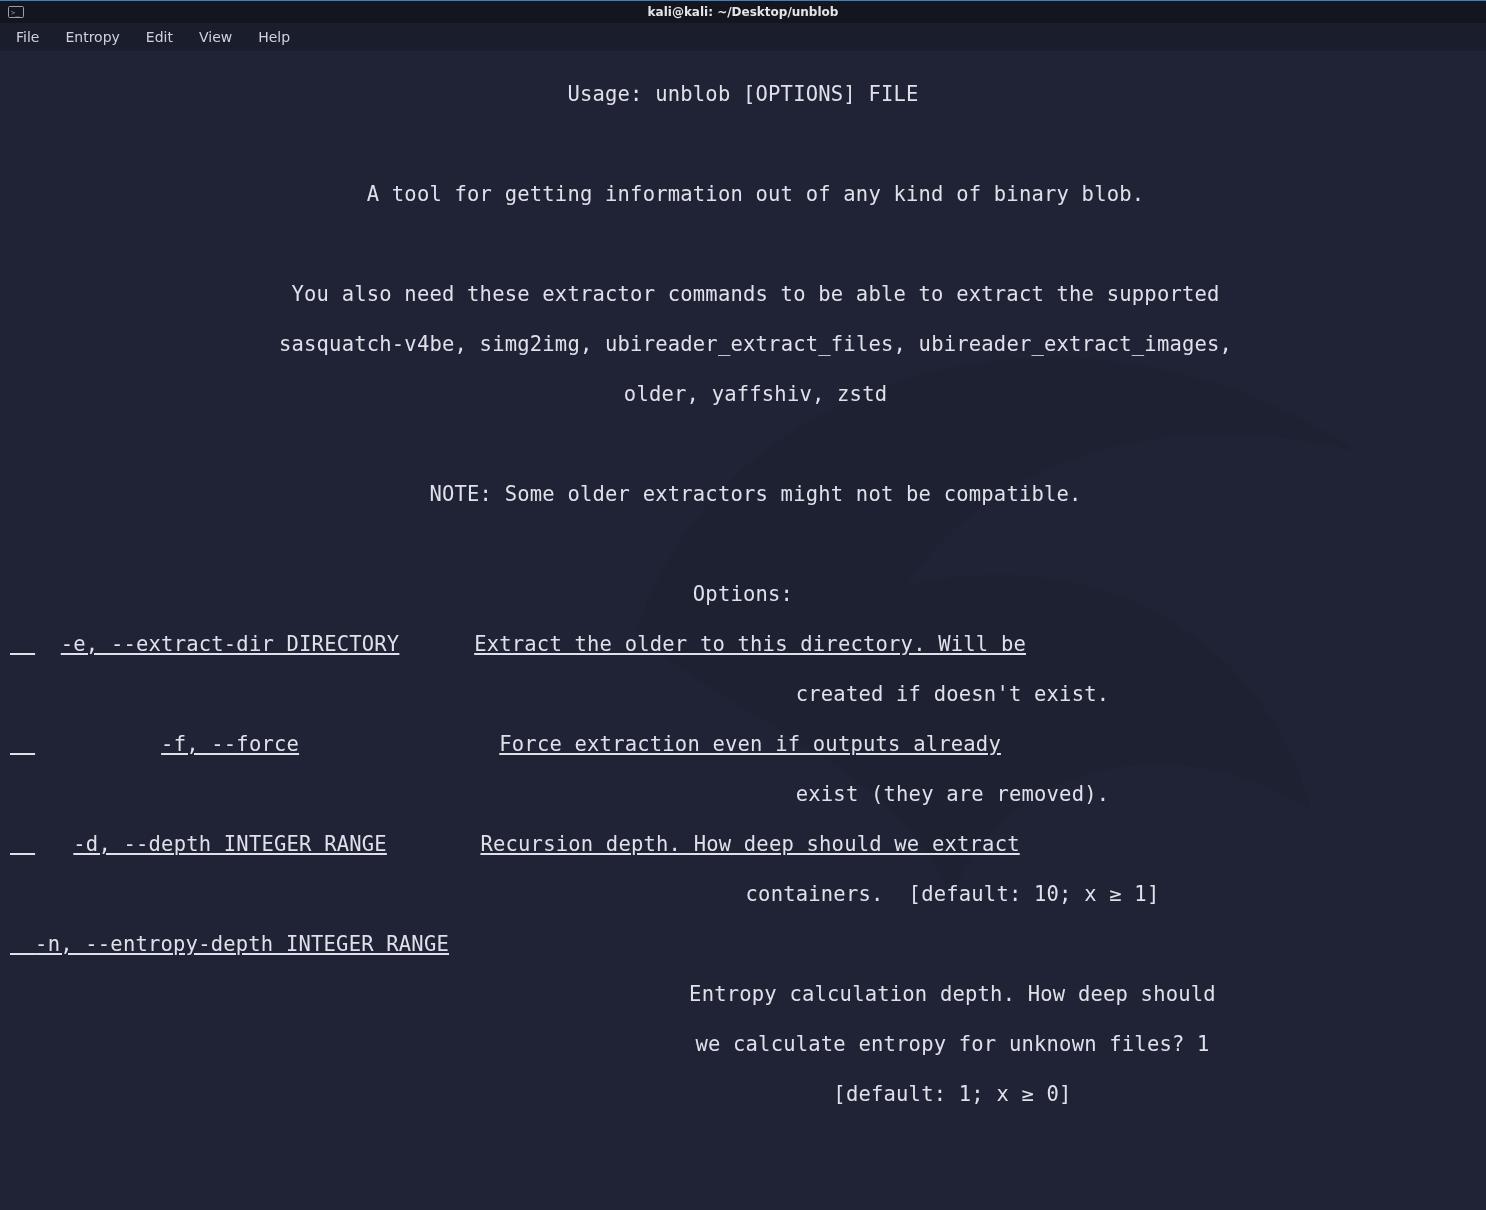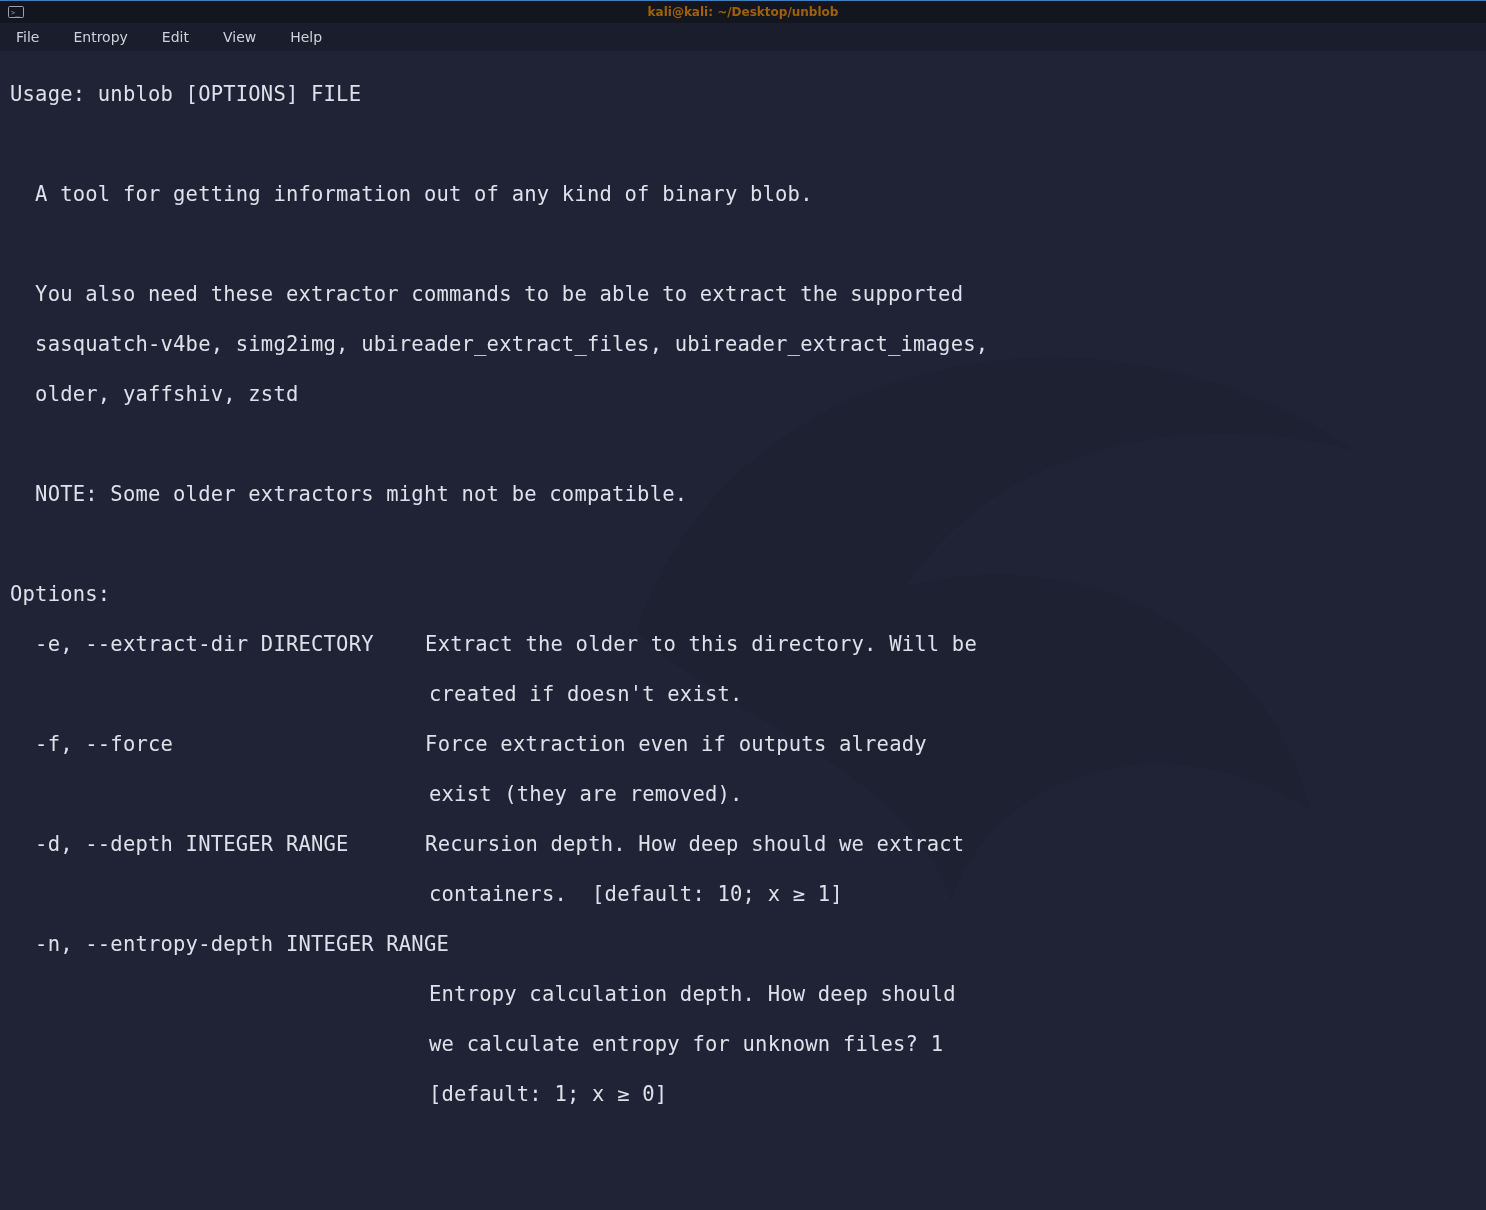--- a/index.html
+++ b/index.html
@@ -30,44 +30,45 @@
     width: 16px;
     height: 12px;
     margin-left: 8px;
     position: relative;
   }
   .titlebar-icon svg { display:block; }
   .titlebar-title {
     position: absolute;
     left: 50%;
     transform: translateX(-50%);
-    color: #a16207;
+    color: #e5e5e5;
     font-size: 12px;
     font-weight: 600;
   }
   .menubar {
     height: 28px;
     background: #1a1d2b;
     display: flex;
     align-items: center;
     padding: 0 8px;
-    gap: 18px;
+    gap: 10px;
     font-family: "DejaVu Sans", "Liberation Sans", sans-serif;
   }
   .menu-item {
     color: #d0d2db;
     font-size: 14px;
     padding: 3px 8px;
     cursor: pointer;
   }
   .terminal {
     flex: 1;
     padding: 6px 10px 10px 10px;
     overflow: hidden;
     position: relative;
+    text-align: center;
   }
   .terminal-bg {
     position: absolute;
     inset: 0;
     pointer-events: none;
     opacity: 0.05;
     display:flex;
     align-items:center;
     justify-content:flex-end;
     padding-right: 40px;
@@ -77,20 +78,21 @@
     position: relative;
     color: #dfe1ea;
     font-size: 20.5px;
     line-height: 25px;
     white-space: pre;
     font-weight: 500;
     letter-spacing: 0.2px;
   }
   .opt-row {
     display: flex;
+    text-decoration: underline;
   }
   .opt-indent {
     white-space: pre;
   }
   .opt-flag {
     width: 390px;
     flex-shrink: 0;
   }
   .opt-desc {
     flex: 1;

